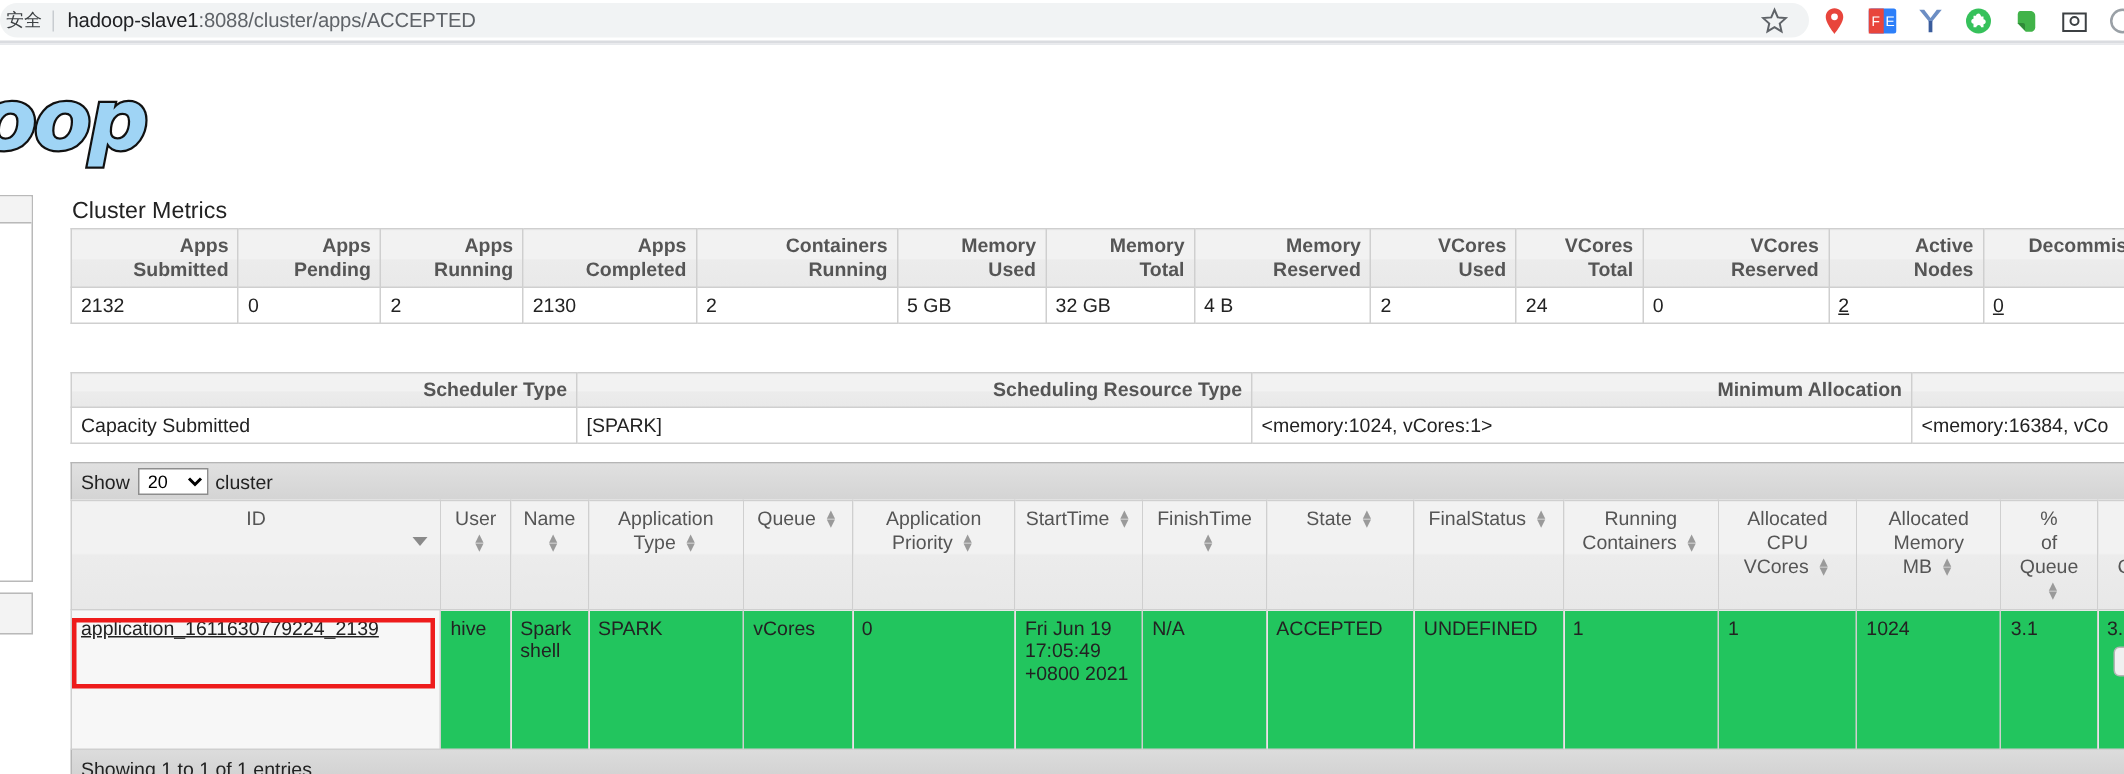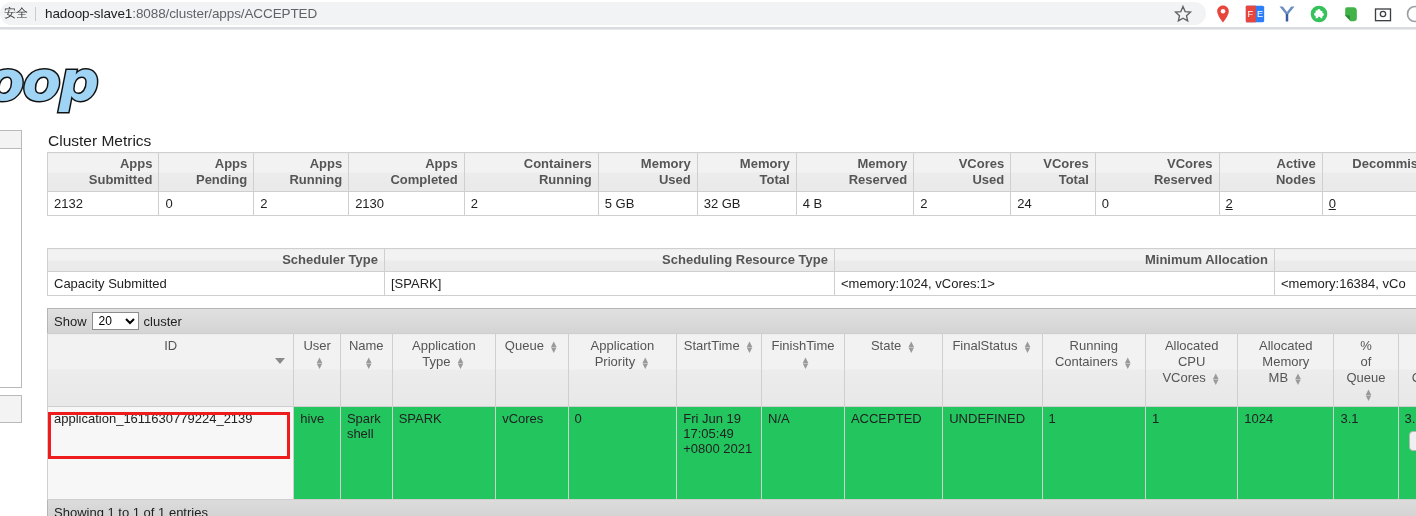--- a/index.html
+++ b/index.html
@@ -184,21 +184,21 @@
     border: 1px solid #cfcfcf;
     padding: 4px 6px;
     color: #222;
     font-size: 13px;
     vertical-align: top;
     background: #22c55e;
     height: 93px;
     overflow: hidden;
   }
   #apps-table td.idcell { background: #f7f7f7; }
-  .app-link { color: #222; cursor: pointer; }
+  .app-link { color: #222; text-decoration: underline; cursor: pointer; }
 
   #id-highlight {
     position: absolute;
     left: 1px; top: 104px; width: 242px; height: 47px;
     border: 3px solid #ee1c1c;
     pointer-events: none;
   }
 
   #apps-footer {
     height: 25px;

